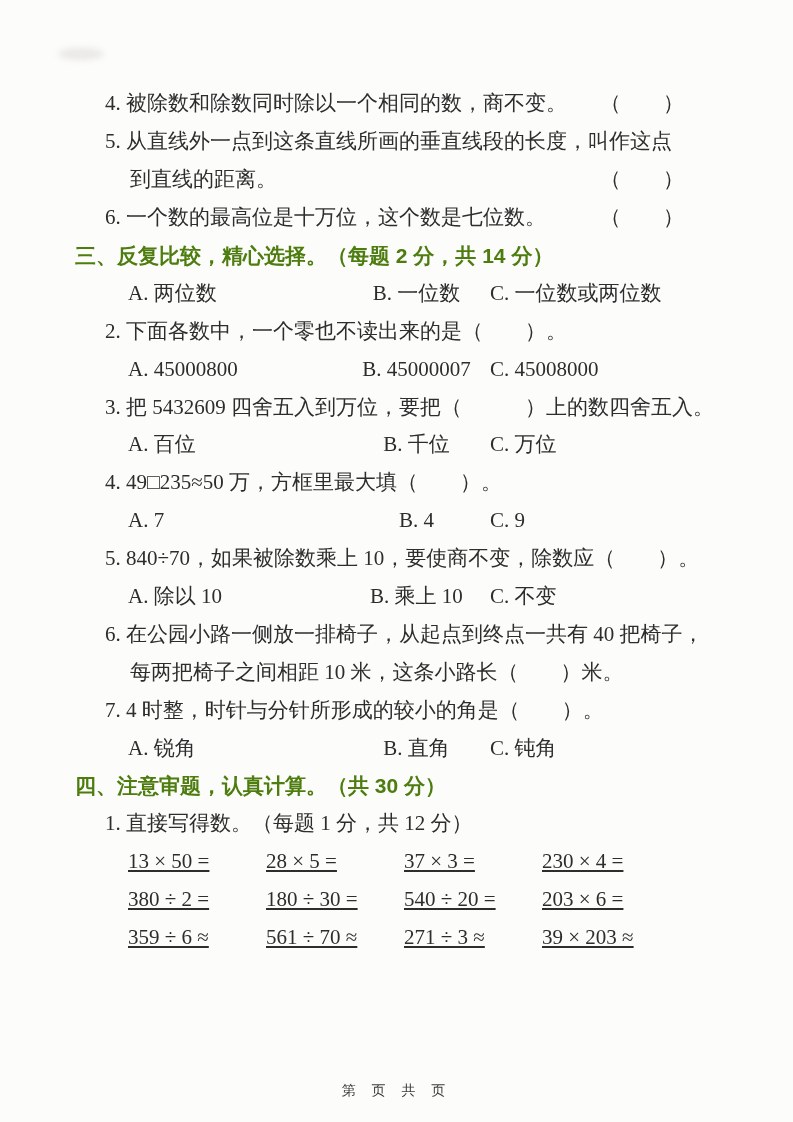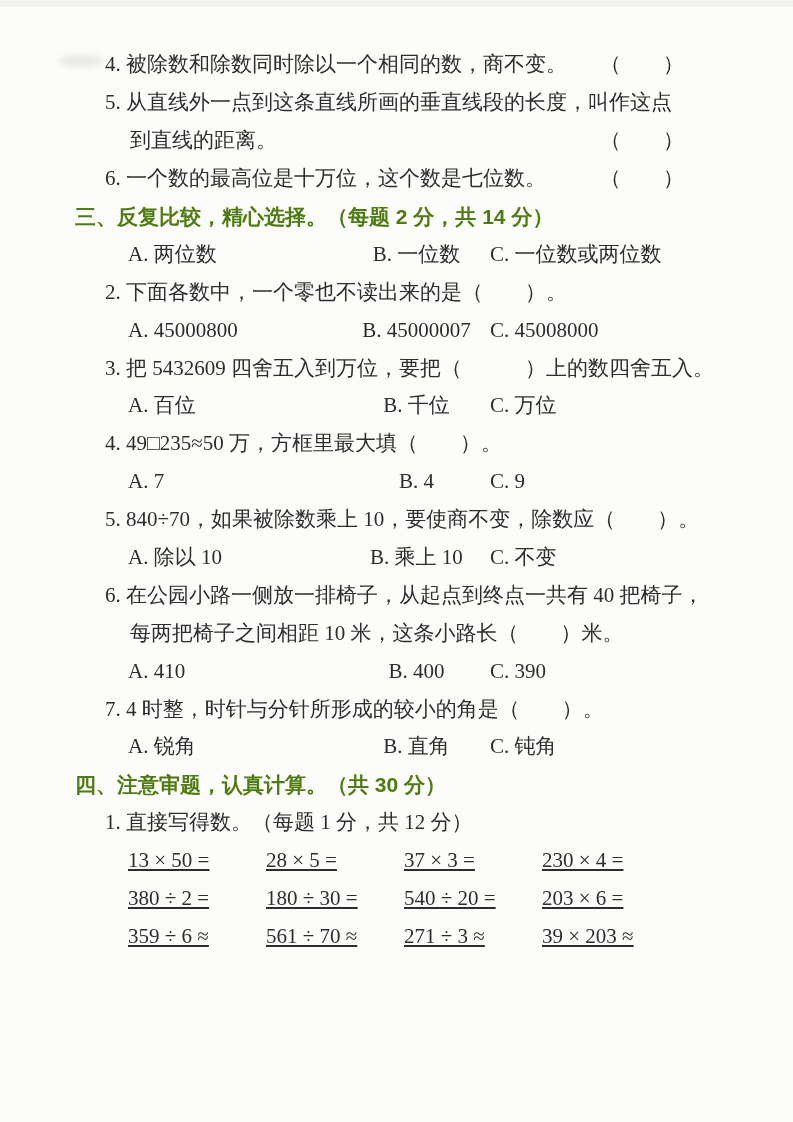--- a/index.html
+++ b/index.html
@@ -11,21 +11,21 @@
     overflow:hidden;
   }
   .page{
     position:relative;width:793px;height:1122px;
     background:#fcfcfa;
   }
   .smudge{
     position:absolute;left:58px;top:48px;width:46px;height:12px;
     background:rgba(185,183,178,.28);border-radius:50%;filter:blur(3px);
   }
-  .content{padding-top:39px;font-size:21px;line-height:1;margin-top:7px;}
+  .content{padding-top:85px;font-size:21px;line-height:1;}
   .row{height:37.9px;display:flex;align-items:center;white-space:nowrap;}
   .q{padding-left:105px;}
   .wrap{padding-left:130px;}
   .head{
     padding-left:75px;
     font-family:"Liberation Sans","DejaVu Sans",sans-serif;
     font-weight:700;font-size:21px;color:#4d7c0f;
   }
   .judge{justify-content:space-between;padding-right:109px;}
   .judge .stem-text{flex:0 0 auto;}
@@ -98,25 +98,20 @@
 
     <div class="row q">5. 840÷70，如果被除数乘上 10，要使商不变，除数应（　　）。</div>
     <div class="row opts">
       <span class="opt-a">A. 除以 10</span>
       <span class="opt-b">B. 乘上 10</span>
       <span class="opt-c">C. 不变</span>
     </div>
 
     <div class="row q">6. 在公园小路一侧放一排椅子，从起点到终点一共有 40 把椅子，</div>
     <div class="row wrap">每两把椅子之间相距 10 米，这条小路长（　　）米。</div>
-    <div class="row opts">
-      <span class="opt-a">A. 410</span>
-      <span class="opt-b">B. 400</span>
-      <span class="opt-c">C. 390</span>
-    </div>
 
     <div class="row q">7. 4 时整，时针与分针所形成的较小的角是（　　）。</div>
     <div class="row opts">
       <span class="opt-a">A. 锐角</span>
       <span class="opt-b">B. 直角</span>
       <span class="opt-c">C. 钝角</span>
     </div>
 
     <div class="row head">四、注意审题，认真计算。（共 30 分）</div>
     <div class="row q">1. 直接写得数。（每题 1 分，共 12 分）</div>
@@ -135,13 +130,14 @@
     </div>
     <div class="row calc">
       <span class="calc-cell">359 ÷ 6 ≈</span>
       <span class="calc-cell">561 ÷ 70 ≈</span>
       <span class="calc-cell">271 ÷ 3 ≈</span>
       <span class="calc-cell">39 × 203 ≈</span>
     </div>
 
   </div>
 
+  <div class="footer">第 页 共 页</div>
 </div>
 
 </body></html>

